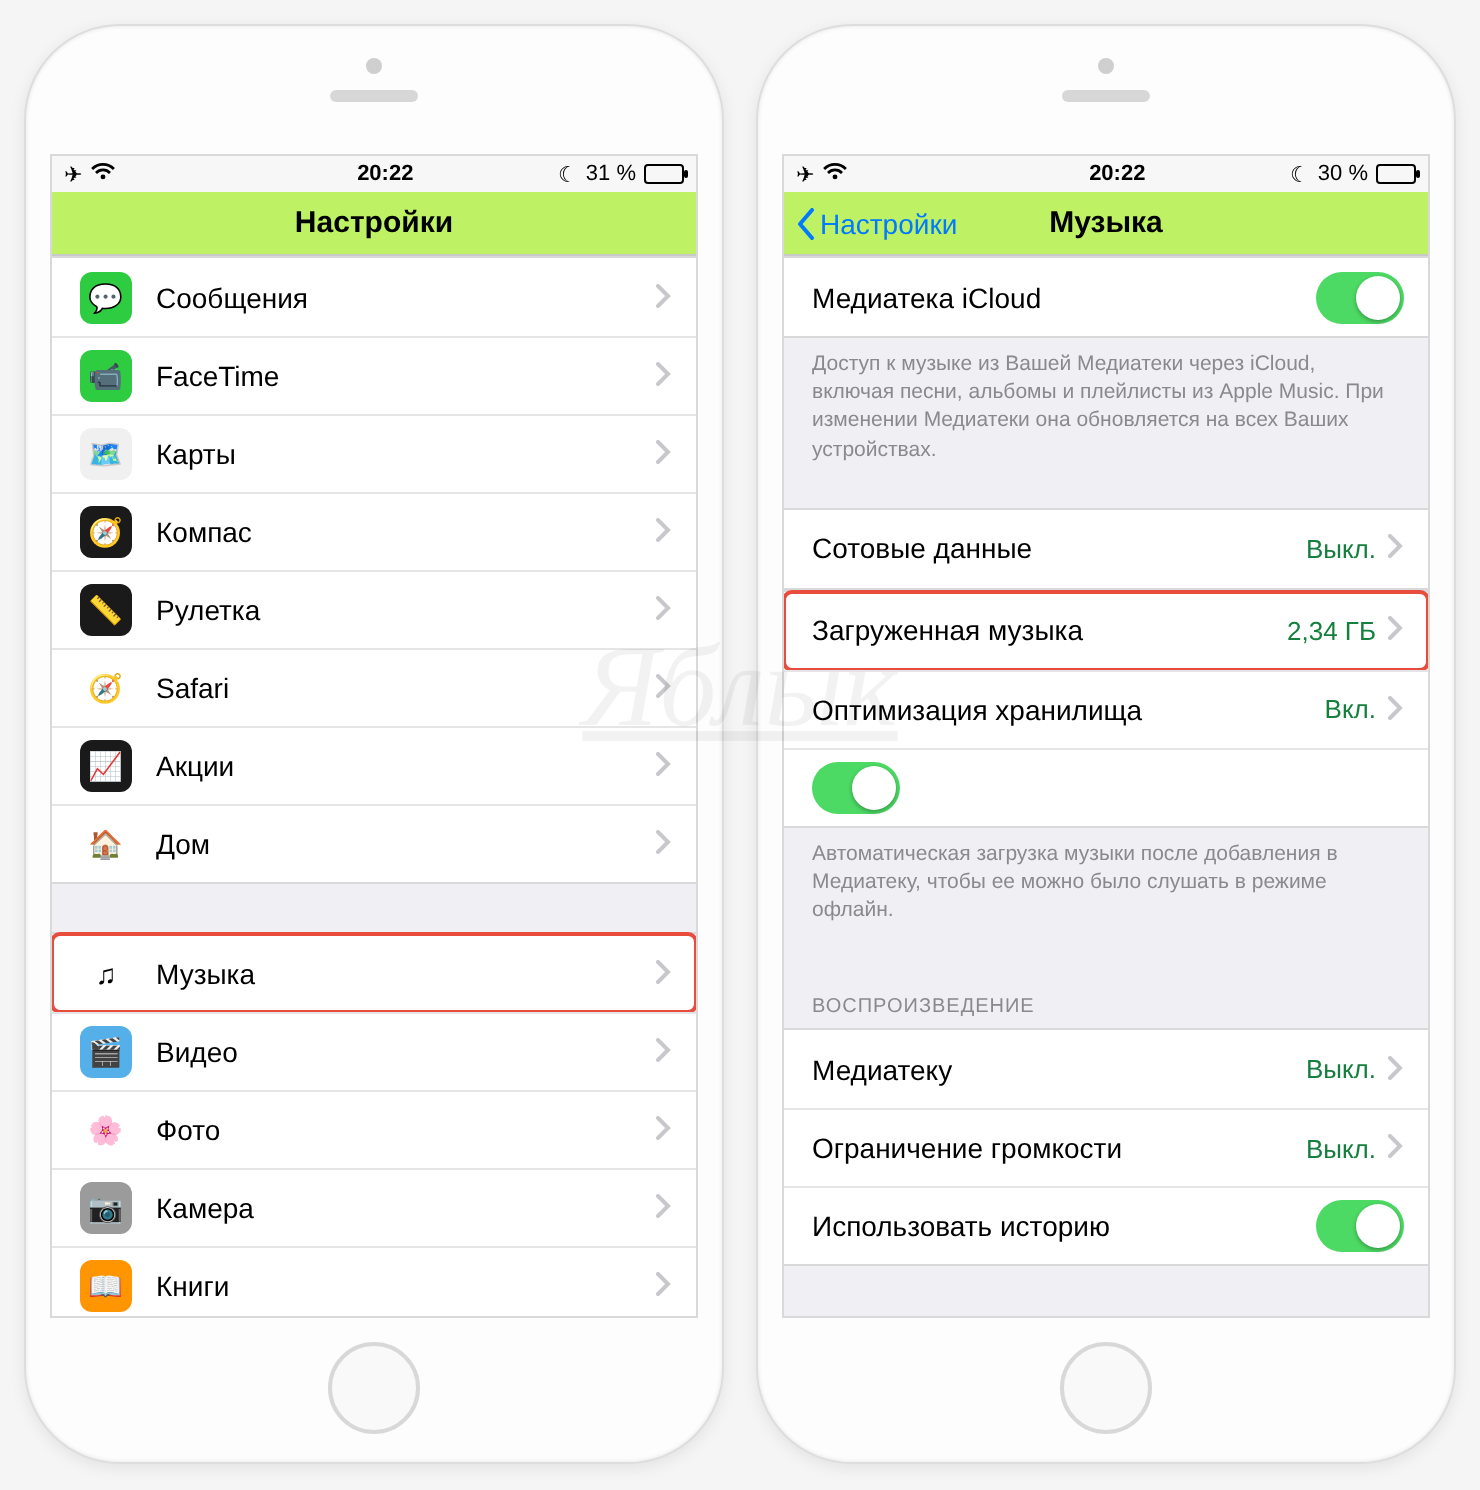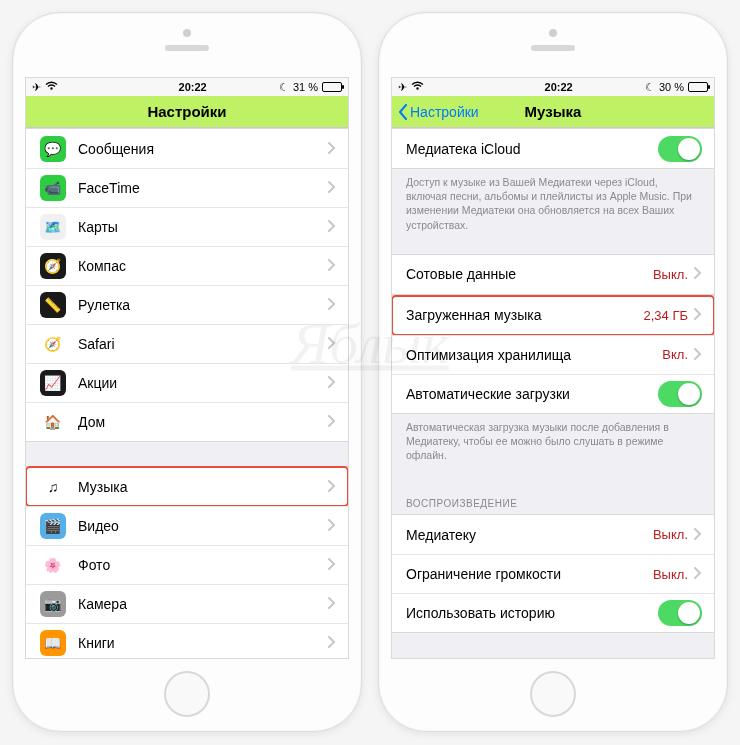--- a/index.html
+++ b/index.html
@@ -95,21 +95,21 @@
     position: relative;
   }
   .group .cell:first-child { border-top: none; }
   .cell .icon {
     width: 26px; height: 26px; border-radius: 6px;
     margin-right: 12px;
     display: flex; align-items: center; justify-content: center;
     flex-shrink: 0;
   }
   .cell .label { flex: 1; font-size: 14px; }
-  .cell .detail { color: #b91c1c; font-size: 13px; margin-right: 6px; }
+  .cell .detail { color: #15803d; font-size: 13px; margin-right: 6px; }
   .chevron svg { width: 8px; height: 12px; }
   .toggle {
     width: 44px; height: 26px; border-radius: 13px; position: relative;
     background: #e5e5ea;
   }
   .toggle.on { background: #4cd964; }
   .toggle .knob {
     position: absolute; top: 2px; width: 22px; height: 22px;
     background: #fff; border-radius: 50%;
     box-shadow: 0 1px 2px rgba(0,0,0,0.3);
@@ -324,21 +324,20 @@
               </svg></span>
         </div>
         <div class="cell">
           <span class="label">Оптимизация хранилища</span>
           <span class="detail">Вкл.</span>
           <span class="chevron"><svg viewBox="0 0 8 12">
                 <path d="M1 1l5 5-5 5" stroke="#c7c7cc" stroke-width="2" fill="none" stroke-linecap="round"></path>
               </svg></span>
         </div>
         <div class="cell">
-          <span class="label">Автоматические загрузки</span>
           <span class="toggle on">
               <span class="knob"></span>
             </span>
         </div>
       </div>
       <div class="section-footer">Автоматическая загрузка музыки после добавления в Медиатеку, чтобы ее можно было слушать в режиме офлайн.</div>
 
       <div class="section-header">ВОСПРОИЗВЕДЕНИЕ</div>
       <div class="group">
         <div class="cell">

